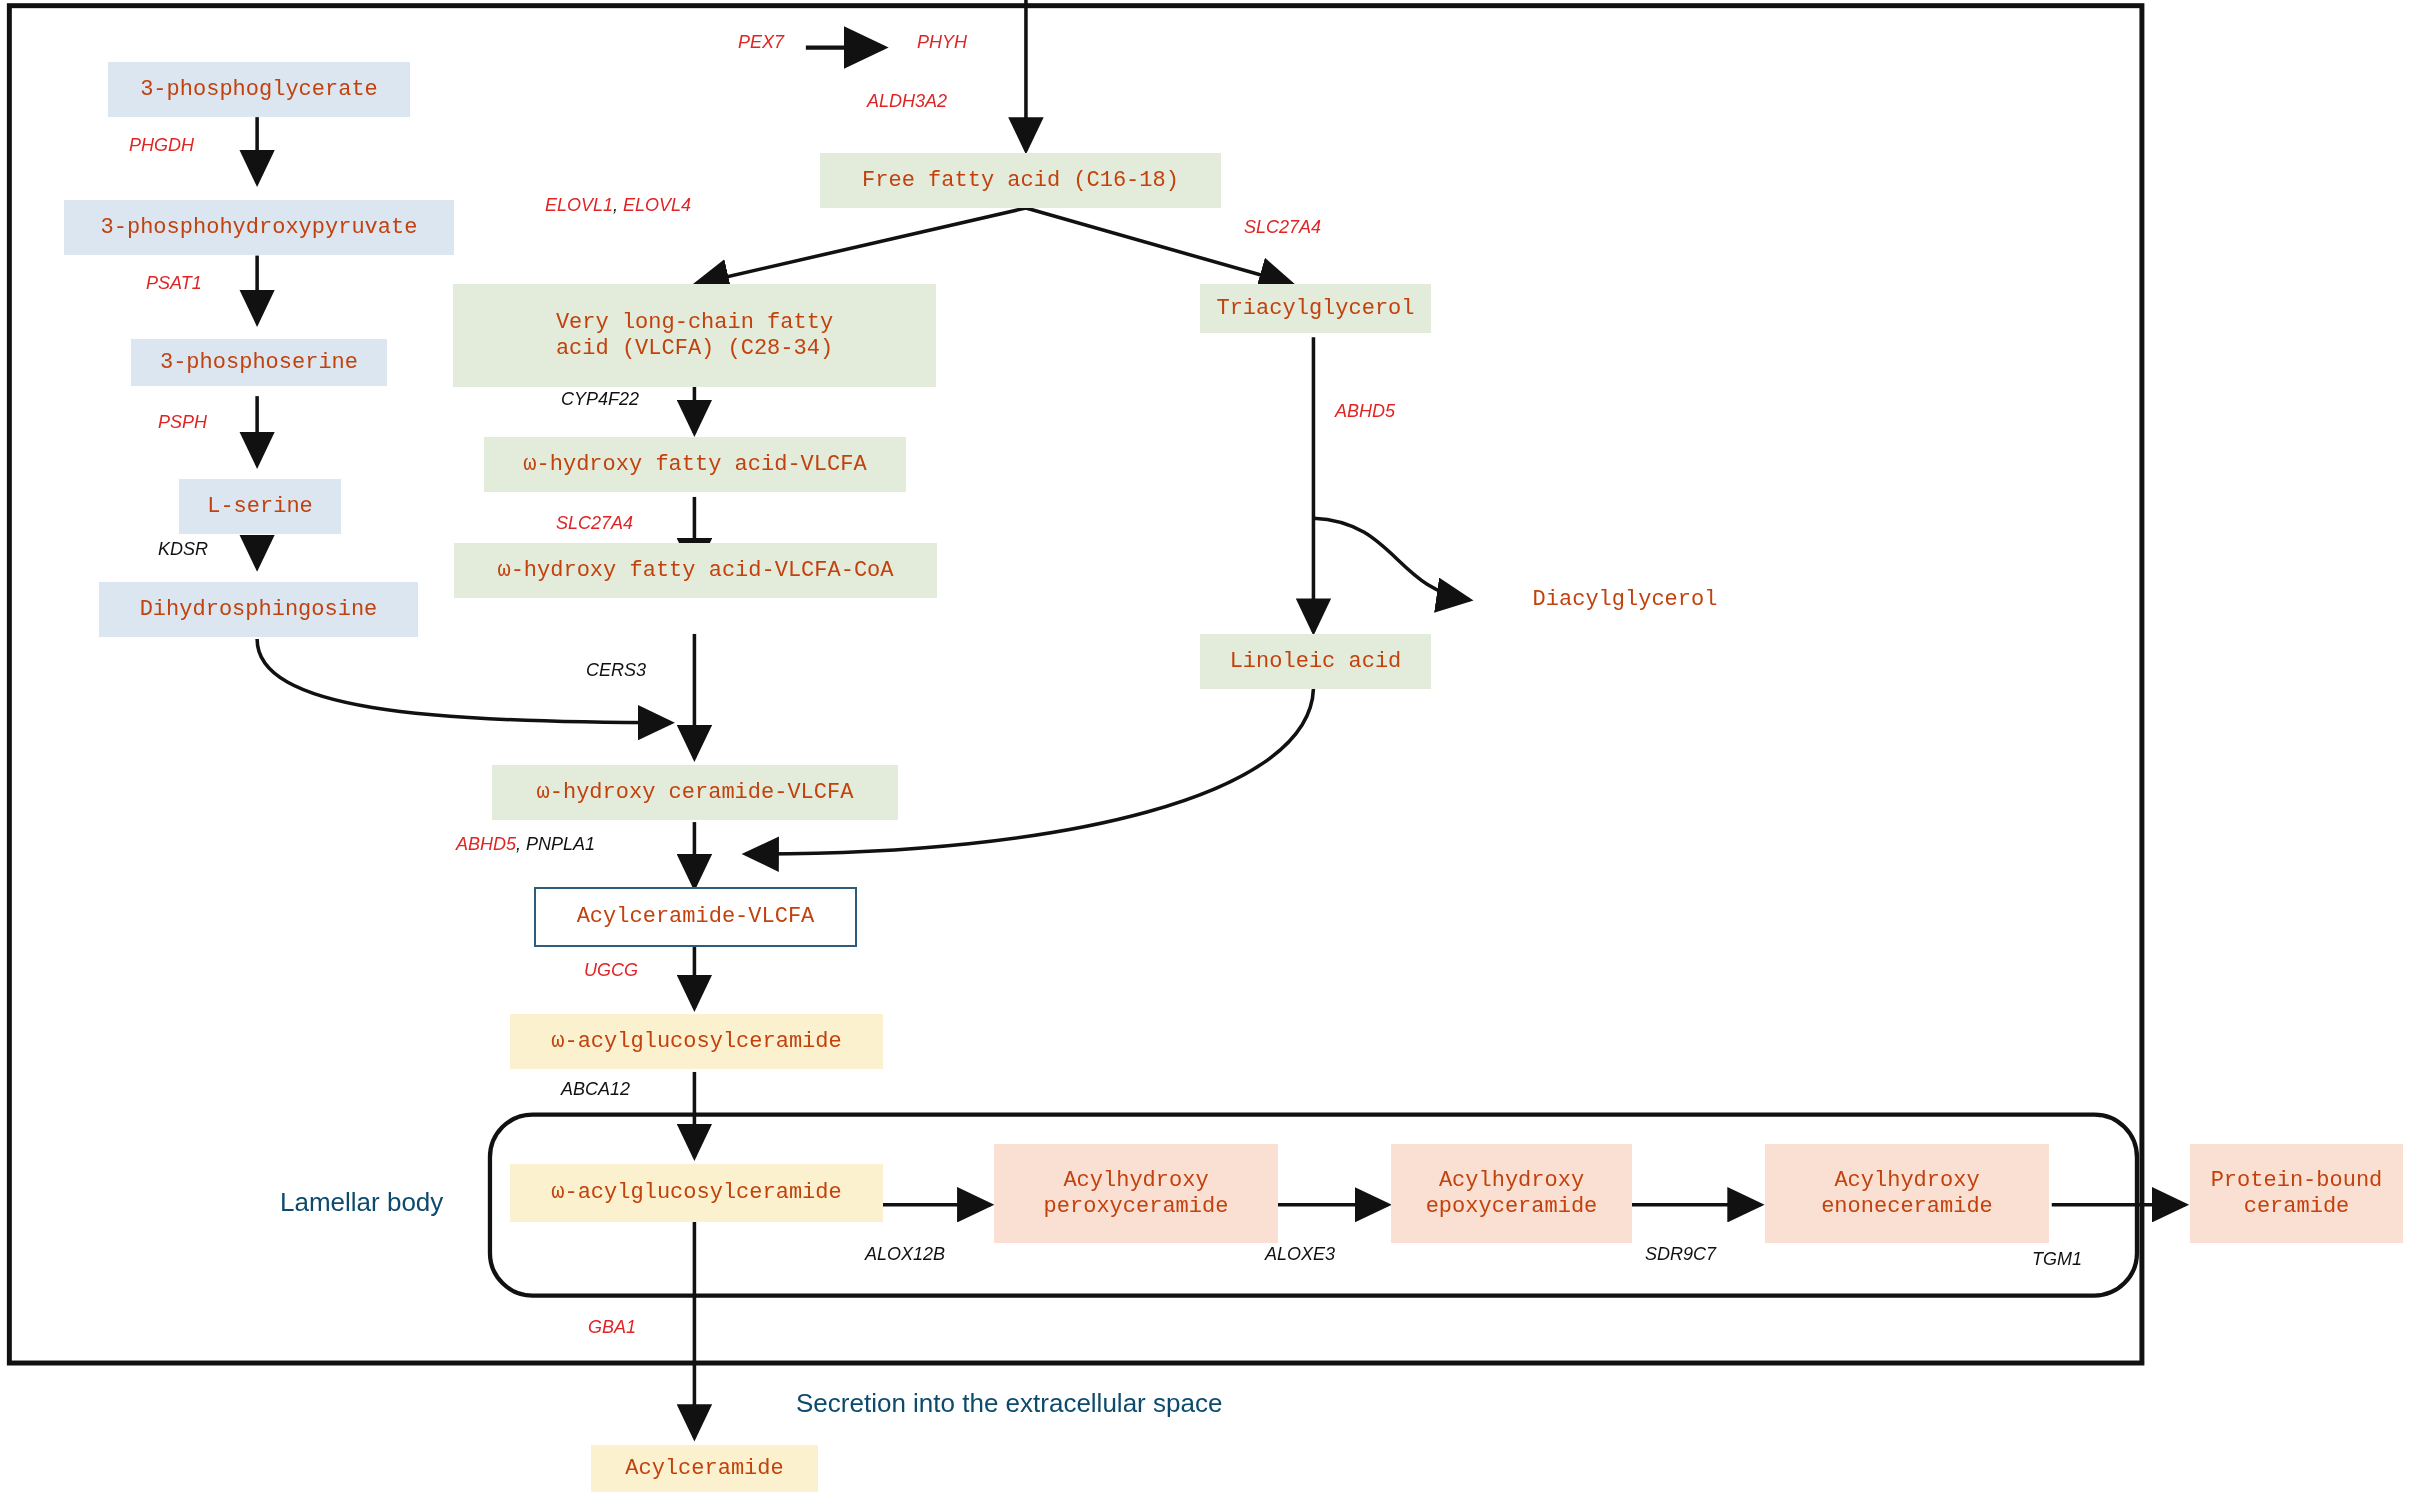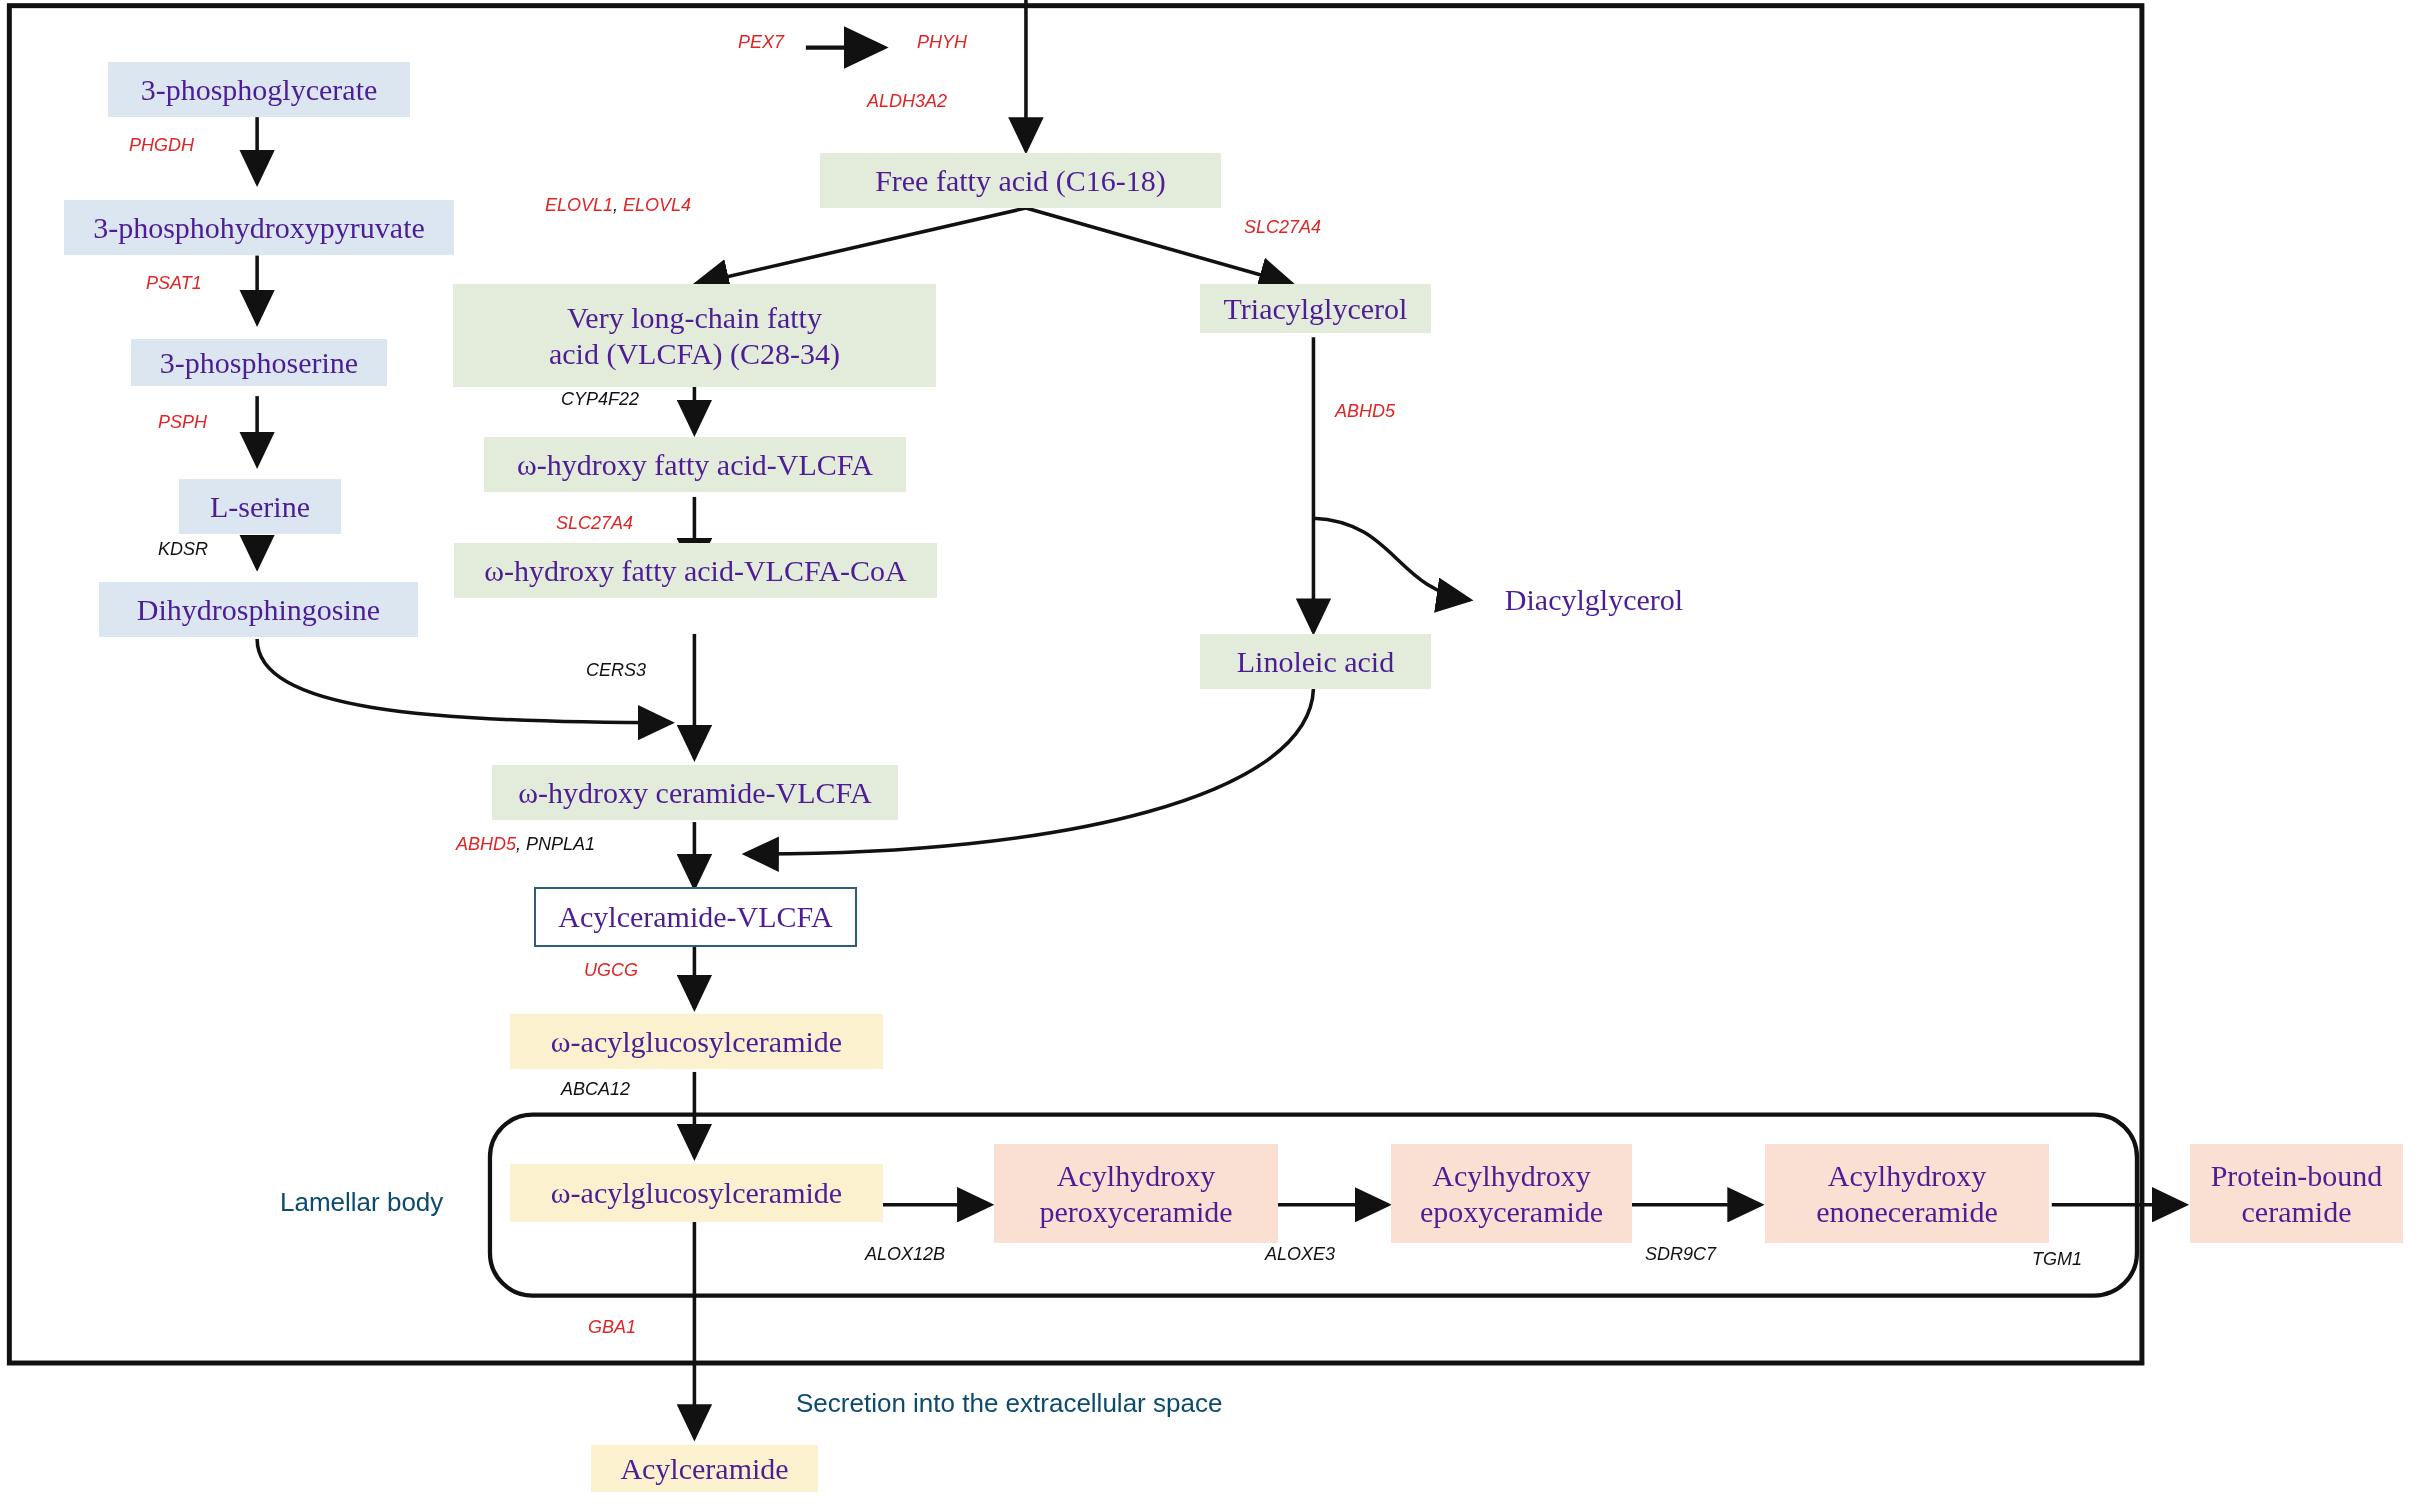--- a/index.html
+++ b/index.html
@@ -1,20 +1,20 @@
 <!DOCTYPE html>
 <html style="font-size:11.4px"><head>
 <meta charset="utf-8">
 <style>
   html,body{margin:0;padding:0;background:#ffffff;}
   body{font-family:"Liberation Sans",sans-serif;}
   #stage{position:relative;width:2426px;height:1505px;background:#fff;overflow:hidden;}
   #svg-layer{position:absolute;left:0;top:0;width:2426px;height:1505px;}
   .node{position:absolute;box-sizing:border-box;display:flex;align-items:center;justify-content:center;
-        text-align:center;line-height:1.18;color:#4c1d95;font-size:30px;font-family:Liberation Serif, serif;}
+        text-align:center;line-height:1.18;color:#c2410c;font-size:22px;font-family:Liberation Mono, monospace;}
   .blue{background:#dce6f1;}
   .green{background:#e3ebdb;}
   .yellow{background:#fbf1cf;}
   .peach{background:#fae0d2;}
   .outlined{background:#ffffff;border:2.8px solid #2e5c7d;}
   .plain{background:transparent;}
   .enz{position:absolute;font-style:italic;font-size:18px;white-space:nowrap;
        font-family:"Liberation Sans",sans-serif;}
   .enz-red{color:#e02424;}
   .enz-black{color:#111111;}
@@ -124,21 +124,21 @@
     </div>
 
   <div class="node yellow" style="left:510px;top:1164px;width:373px;height:58px;">
       <span>ω-acylglucosylceramide</span>
     </div>
 
   <div class="node green" style="left:1200px;top:284px;width:231px;height:49px;">
       <span>Triacylglycerol</span>
     </div>
 
-  <div class="node plain" style="left:1477px;top:575px;width:234px;height:50px;">
+  <div class="node plain" style="left:1508px;top:575px;width:234px;height:50px;">
       <span>Diacylglycerol</span>
     </div>
 
   <div class="node green" style="left:1200px;top:634px;width:231px;height:55px;">
       <span>Linoleic acid</span>
     </div>
 
   <div class="node peach" style="left:994px;top:1144px;width:284px;height:99px;flex-direction:column;">
     <span>Acylhydroxy</span>
     <span>peroxyceramide</span>

